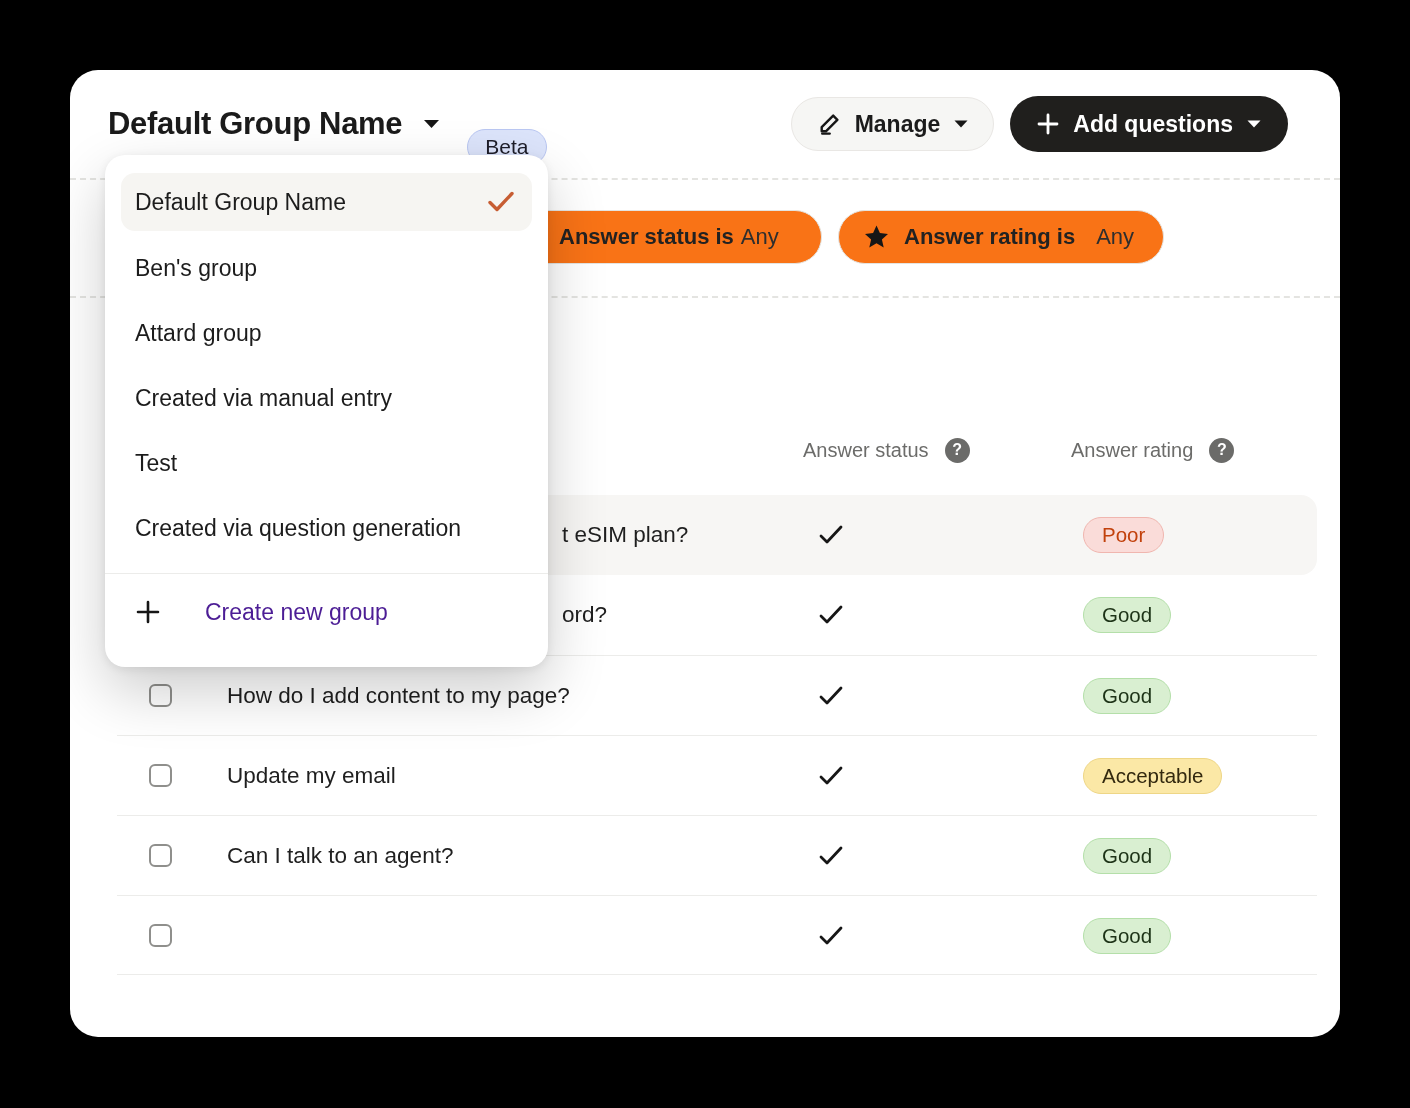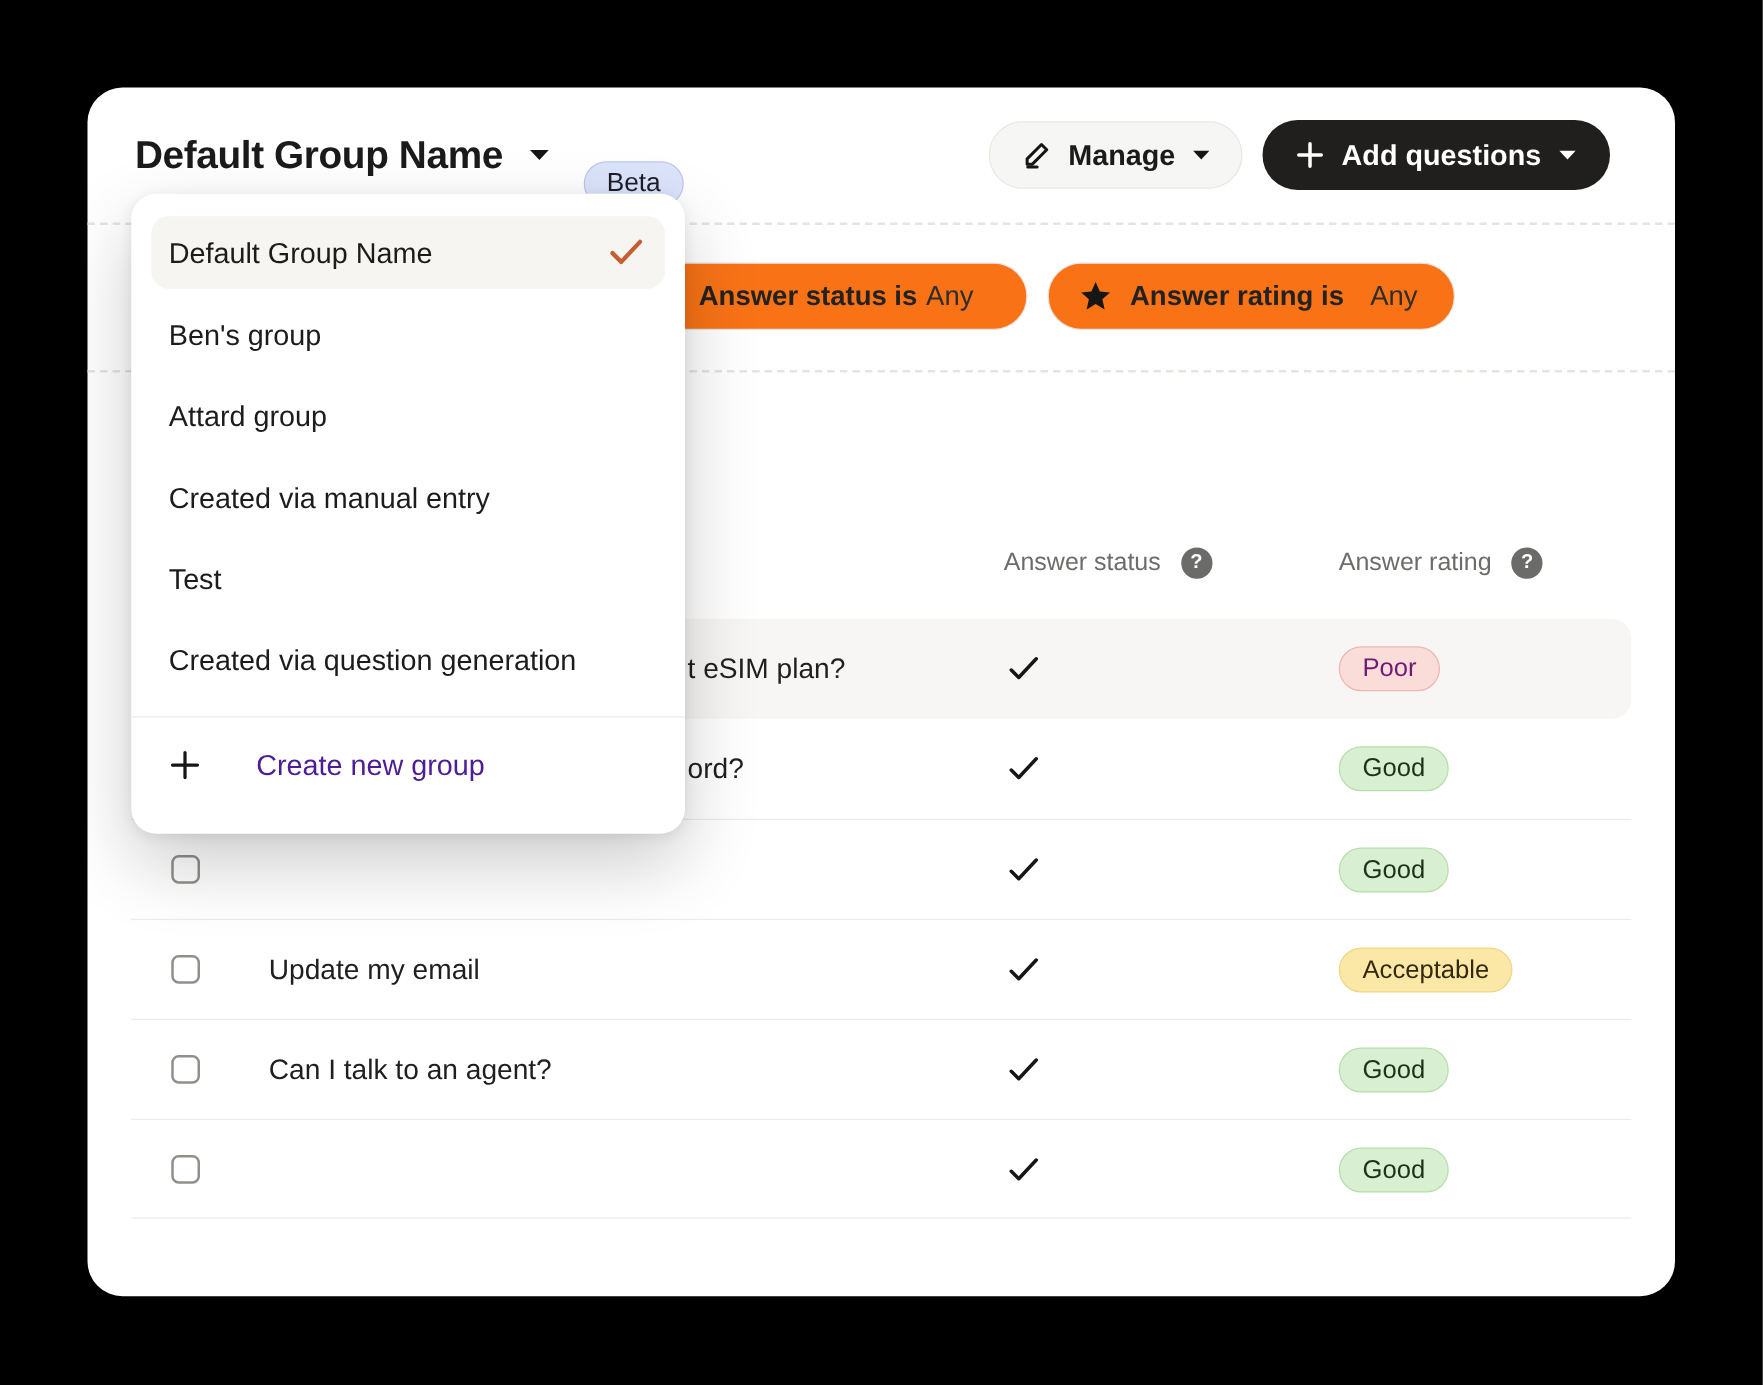--- a/index.html
+++ b/index.html
@@ -38,35 +38,35 @@
   .pill2 { left:768px; width:326px; padding-left:24px; gap:14px; }
 
   
   .thead { position:absolute; left:35px; top:350px; width:1200px; height:60px; }
   .th { position:absolute; top:0; height:60px; display:flex; align-items:center; gap:16px;
         font-size:20px; color:#6c6c6a;justify-content:space-between; }
   .th.status { left:698px; } .th.rating { left:966px; }
   .help { width:25px; height:25px; border-radius:50%; background:#6b6b69; color:#fff;
           font-size:16px; font-weight:700; display:flex; align-items:center; justify-content:center; }
 
-  .rows { position:absolute; left:35px; top:425px; width:1200px; }
+  .rows { position:absolute; left:47px; top:425px; width:1200px; }
   .row { position:relative; height:80px; }
   .row + .row { border-top:1.5px solid #ececea; }
   .row.last { border-bottom:1.5px solid #ececea; }
   .row.hl { background:#f7f6f4; border-radius:16px; }
   .row.hl + .row { border-top:none; }
   .cb { position:absolute; left:32px; top:28px; width:23px; height:23px;
         border:2px solid #8f8f8c; border-radius:6px; background:#fff; cursor:pointer; }
   .q { position:absolute; left:110px; top:0; height:80px; display:flex; align-items:center;
        font-size:22.5px; color:#1f1f1f; }
   .row.cut .q { left:445px; }
   .cell-status { position:absolute; left:700px; top:0; height:80px; display:flex; align-items:center; }
   .cell-rating { position:absolute; left:966px; top:0; height:80px; display:flex; align-items:center; }
   .badge { font-size:20.5px; padding:5px 18px; border-radius:999px; color:#262118; }
-  .badge-poor { background:#fadcd9; border:1.5px solid #f0b6af; color:#701a75; }
+  .badge-poor { background:#fadcd9; border:1.5px solid #f0b6af; color:#c2410c; }
   .badge-good { background:#d9efd1; border:1.5px solid #b4dfa9; color:#1d3317; }
   .badge-acceptable { background:#fbe8a6; border:1.5px solid #eed686; color:#33290f; }
 
   
   .dd { position:absolute; left:35px; top:85px; width:443px; height:512px; background:#fff;
         border-radius:20px; box-shadow:0 24px 60px rgba(0,0,0,.20), 0 2px 10px rgba(0,0,0,.08);
         padding-top:16px; z-index:10; }
   .dd-item { height:65px; margin:0 16px; display:flex; align-items:center;
              padding:0 16px 0 14px; font-size:23px; color:#1c1c1c; cursor:pointer; border-radius:14px; }
   .dd-item.sel { height:58px; margin-top:2px; margin-bottom:5px; background:#f6f5f2;
@@ -172,20 +172,21 @@
               <path d="M4 13l6 6L24 4" fill="none" stroke="#161616" stroke-width="2.8" stroke-linecap="round" stroke-linejoin="round"></path>
             </svg>
         </div>
         <div class="cell-rating">
           <span class="badge badge-good">Good</span>
         </div>
       </div>
 
       <div class="row">
         <span class="cb"></span>
+        <div class="q">How do I add content to my page?</div>
         <div class="cell-status">
           <svg width="28" height="24" viewBox="0 0 28 24">
               <path d="M4 13l6 6L24 4" fill="none" stroke="#161616" stroke-width="2.8" stroke-linecap="round" stroke-linejoin="round"></path>
             </svg>
         </div>
         <div class="cell-rating">
           <span class="badge badge-good">Good</span>
         </div>
       </div>
 

